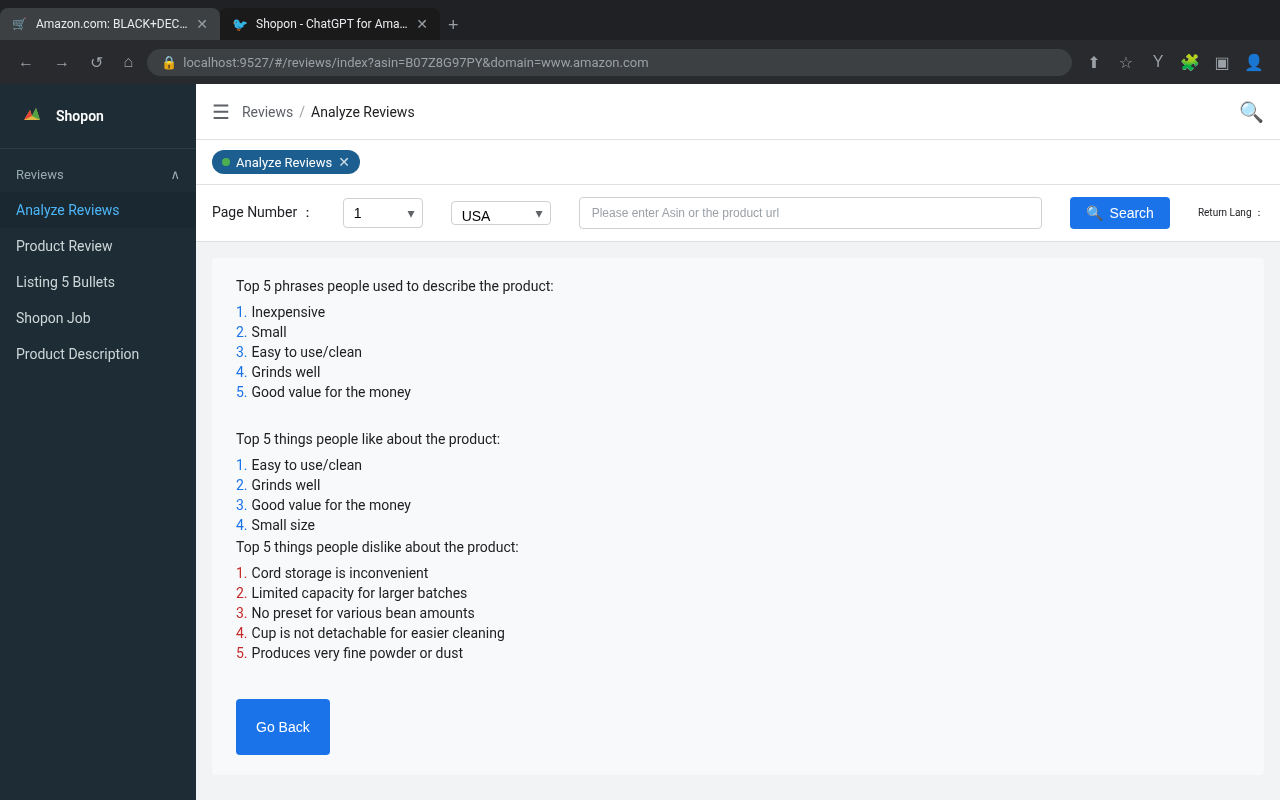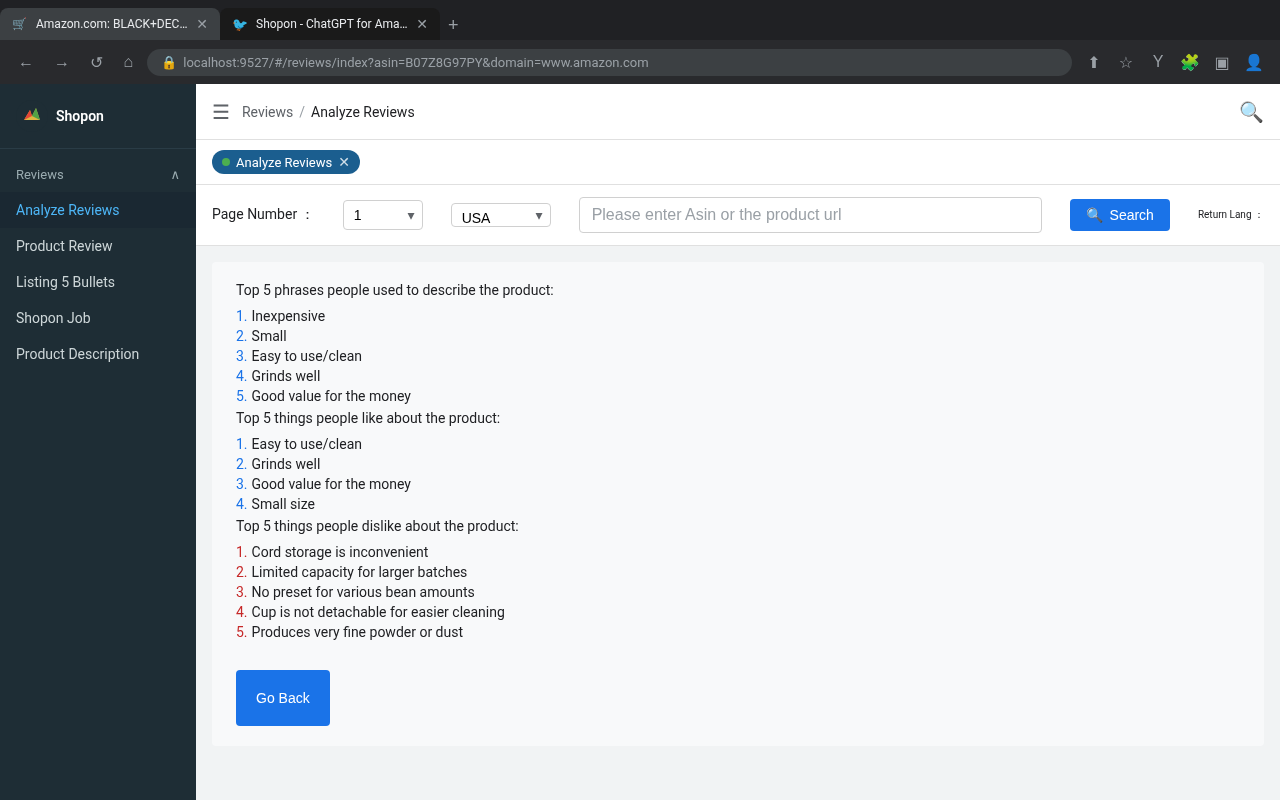--- a/index.html
+++ b/index.html
@@ -56,39 +56,39 @@
     .tag-dot { width: 8px; height: 8px; background: #4caf50; border-radius: 50%; }
     .tag-close { cursor: pointer; font-size: 14px; color: rgba(255,255,255,0.8); }
 
     
     .search-bar { background: #ffffff; border-bottom: 1px solid #e0e0e0; padding: 12px 16px; display: flex; align-items: center; gap: 28px; }
     .page-number-label { color: #202124; font-size: 14px; white-space: nowrap; }
     .page-select { border: 1px solid #d0d0d0; border-radius: 4px; padding: 6px 28px 6px 10px; font-size: 14px; background: #fff; cursor: pointer; appearance: none; min-width: 80px; }
     .select-wrapper { position: relative; display: inline-block; }
     .select-wrapper::after { content: '▾'; position: absolute; right: 8px; top: 50%; transform: translateY(-50%); pointer-events: none; color: #5f6368; }
     .country-select { border: 1px solid #d0d0d0; border-radius: 4px; padding: 6px 28px 0 10px; font-size: 14px; background: #fff; cursor: pointer; appearance: none; min-width: 100px; }
-    .asin-input { flex: 1; border: 1px solid #d0d0d0; border-radius: 4px; padding: 8px 12px; font-size: 16px; color: #9aa0a6; }
+    .asin-input { flex: 1; border: 1px solid #d0d0d0; border-radius: 4px; padding: 8px 12px; font-size: 12px; color: #9aa0a6; }
     .asin-input::placeholder { color: #9aa0a6; }
     .search-btn { background: #1a73e8; color: #fff; border: none; border-radius: 4px; padding: 8px 16px; font-size: 14px; cursor: pointer; display: flex; align-items: center; gap: 6px; }
     .return-lang-label { color: #202124; font-size: 10px; white-space: nowrap; }
 
     
     .results-panel { background: #f1f3f4; padding: 16px; }
     .section-title { color: #202124; font-size: 14px; margin-bottom: 8px; }
-    .phrase-list { list-style: none; margin-bottom: 4px; }
+    .phrase-list { list-style: none; margin-bottom: 29px; }
     .phrase-list li { padding: 2px 0; font-size: 14px; color: #202124; }
     .phrase-list li .num { color: #1a73e8; margin-right: 4px; font-size: 14px; }
     .phrase-list li .phrase-text { color: #202124; }
 
     .likes-list { list-style: none; margin-bottom: 4px; }
     .likes-list li { padding: 2px 0; font-size: 14px; }
     .likes-list li .num { color: #1a73e8; margin-right: 4px; }
     .likes-list li .phrase-text { color: #202124; }
 
-    .dislikes-list { list-style: none; margin-bottom: 20px; }
+    .dislikes-list { list-style: none; margin-bottom: 28px; }
     .dislikes-list li { padding: 2px 0; font-size: 14px; }
     .dislikes-list li .num { color: #c62828; margin-right: 4px; }
     .dislikes-list li .phrase-text { color: #202124; }
 
     .go-back-btn { background: #1a73e8; color: #fff; border: none; border-radius: 4px; padding: 20px 20px; font-size: 14px; cursor: pointer; margin-top: 8px; }
 
     .results-card { background: #f8f9fa; border-radius: 4px; padding: 20px 24px; }
 
     
     .amazon-tab-favicon { color: #ff9900; font-size: 12px; font-weight: bold; }

